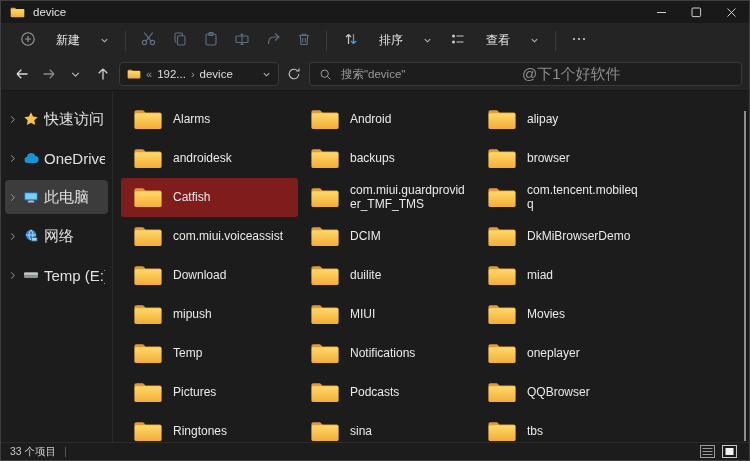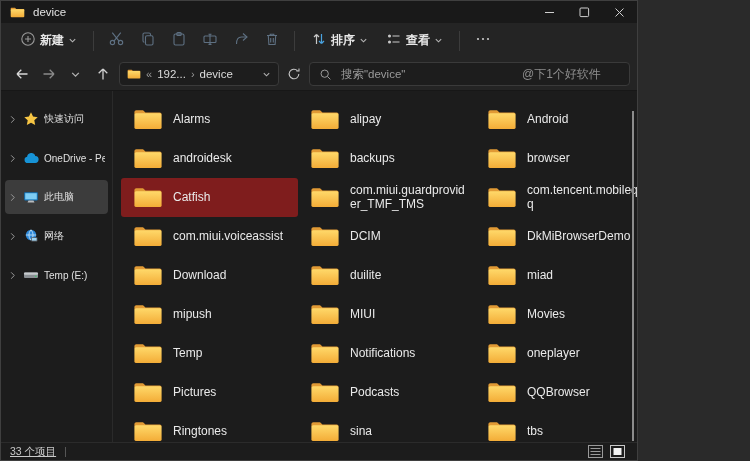--- a/index.html
+++ b/index.html
@@ -1,73 +1,73 @@
 <!DOCTYPE html>
 <html><head>
 <meta charset="utf-8">
 <style>
   * { margin:0; padding:0; box-sizing:border-box; }
   html,body { background:#2a2a2a; }
   body { font-family:"Liberation Sans", sans-serif; }
-  .window { position:relative; width:638px; height:461px; background:#1c1c1c;
+  .window { position:relative; width:750px; height:461px; background:#1c1c1c;
             border:1px solid #3f3f3f; overflow:hidden; color:#e4e4e4; }
 
   
   .titlebar { height:22px; background:#191919; display:flex; align-items:center; padding-left:9px; }
   .titlebar .t-icon { width:15px; height:13px; display:flex; }
   .titlebar .t-text { margin-left:8px; font-size:11.5px; color:#e2e2e2; }
   .win-controls { margin-left:auto; display:flex; height:100%; }
   .win-btn { width:35px; height:100%; display:flex; align-items:center; justify-content:center; }
 
   
   .toolbar { height:35px; background:#242424; display:flex; align-items:center; padding:0 10px; }
-  .tb-btn { display:flex; align-items:center; gap:4px; padding:5px 9px; border-radius:4px;
-            font-size:12px; color:#e8e8e8;font-weight:bold; }
+  .tb-btn { display:flex; align-items:center; gap:20px; padding:5px 9px; border-radius:4px;
+            font-size:12px; color:#e8e8e8; }
   .tb-icon-btn { width:31px; height:28px; display:flex; align-items:center; justify-content:center; border-radius:4px; }
   .tb-sep { width:1px; height:20px; background:#3c3c3c; margin:0 7px; }
 
   
   .navbar { height:33px; background:#242424; display:flex; align-items:center; padding:0 7px; border-bottom:1px solid #171717; }
   .nav-btn { width:27px; height:26px; display:flex; align-items:center; justify-content:center; border-radius:4px; }
   .addressbar { width:160px; height:24px; margin-left:3px; background:#1d1d1d; border:1px solid #3a3a3a;
                 border-radius:4px; display:flex; align-items:center; padding:0 7px; gap:5px; font-size:11.5px; }
   .crumb { color:#dcdcdc; white-space:nowrap; }
   .crumb-sep { color:#9a9a9a; font-size:11px; }
   .addr-chevron { margin-left:auto; display:flex; }
   .refresh-btn { width:26px; height:26px; display:flex; align-items:center; justify-content:center; margin:0 2px; }
   .searchbox { flex:1; height:24px; background:#1d1d1d; border:1px solid #3a3a3a; border-radius:4px;
                display:flex; align-items:center; padding:0 9px; gap:9px; }
   .searchbox input { flex:0 0 108px; background:transparent; border:none; outline:none;
                      color:#ddd; font-size:11.5px; font-family:"Liberation Sans", sans-serif; }
   .searchbox input::placeholder { color:#9b9b9b; }
-  .watermark { font-size:12px; color:#8d8d8d; margin-left:18px; }
+  .watermark { font-size:15px; color:#8d8d8d; margin-left:18px; }
 
   
   .bodyarea { position:absolute; top:90px; bottom:18px; left:0; right:0; display:flex; background:#1c1c1c; }
   .sidebar { width:112px; border-right:1px solid #2a2a2a; padding-top:11px; flex:none; }
   .side-item { height:34px; margin:0 4px 5px 4px; padding:0 3px; display:flex; align-items:center;
-               gap:5px; border-radius:4px; font-size:10px; color:#e0e0e0; overflow:hidden; white-space:nowrap; }
+               gap:5px; border-radius:4px; font-size:15px; color:#e0e0e0; overflow:hidden; white-space:nowrap; }
   .side-item.selected { background:#3c3c3c; }
   .side-chevron { flex:none; width:10px; display:flex; }
   .s-icon { flex:none; width:16px; height:16px; display:flex; }
   .side-label { overflow:hidden; }
 
   .content { flex:1; padding:9px 0 0 8px; position:relative; overflow:hidden; }
   .grid { display:grid; grid-template-columns:repeat(3,177px); grid-auto-rows:39px; }
   .tile { display:flex; align-items:center; gap:10px; padding:0 8px 0 12px; border-radius:3px; }
   .tile.selected { background:#7f1d1d; }
   .tile .f-icon { flex:none; width:30px; height:25px; display:flex; }
   .tile .f-name { font-size:12px; color:#eaeaea; line-height:1.15; word-break:break-all; }
 
   .scrollbar-thumb { position:absolute; right:3px; top:20px; width:2px; height:330px; background:#8c8c8c; }
 
   
   .statusbar { position:absolute; left:0; right:0; bottom:0; height:18px; background:#1c1c1c;
                border-top:1px solid #2b2b2b; display:flex; align-items:center; padding:0 9px; }
-  .status-count { font-size:10.5px; color:#c9c9c9;text-decoration:underline; }
+  .status-count { font-size:10.5px; color:#c9c9c9; }
   .status-sep { width:1px; height:10px; background:#565656; margin-left:9px; }
   .view-toggles { margin-left:auto; display:flex; gap:5px; padding-right:2px; }
   .vt-btn { width:17px; height:14px; display:flex; align-items:center; justify-content:center; }
 </style>
 </head>
 <body>
 
 <svg width="0" height="0" style="position:absolute">
   <defs>
     <linearGradient id="fgrad" x1="0" y1="0" x2="0" y2="1">
@@ -362,30 +362,30 @@
     </span>
     <span class="f-name">Alarms</span>
   </div>
           <div class="tile">
     <span class="f-icon">
       <svg viewBox="0 0 32 26" width="30" height="25">
                 <path d="M1.5 5c0-1.1.9-2 2-2h7.2l2.6 2.6h15.2c1.1 0 2 .9 2 2V8H1.5z" fill="#e19a35"></path>
                 <rect x="1.5" y="6.2" width="29" height="17" rx="2" fill="url(#fgrad)"></rect>
               </svg>
     </span>
+    <span class="f-name">Android</span>
+  </div>
+          <div class="tile">
+    <span class="f-icon">
+      <svg viewBox="0 0 32 26" width="30" height="25">
+                <path d="M1.5 5c0-1.1.9-2 2-2h7.2l2.6 2.6h15.2c1.1 0 2 .9 2 2V8H1.5z" fill="#e19a35"></path>
+                <rect x="1.5" y="6.2" width="29" height="17" rx="2" fill="url(#fgrad)"></rect>
+              </svg>
+    </span>
     <span class="f-name">alipay</span>
-  </div>
-          <div class="tile">
-    <span class="f-icon">
-      <svg viewBox="0 0 32 26" width="30" height="25">
-                <path d="M1.5 5c0-1.1.9-2 2-2h7.2l2.6 2.6h15.2c1.1 0 2 .9 2 2V8H1.5z" fill="#e19a35"></path>
-                <rect x="1.5" y="6.2" width="29" height="17" rx="2" fill="url(#fgrad)"></rect>
-              </svg>
-    </span>
-    <span class="f-name">Android</span>
   </div>
           <div class="tile">
     <span class="f-icon">
       <svg viewBox="0 0 32 26" width="30" height="25">
                 <path d="M1.5 5c0-1.1.9-2 2-2h7.2l2.6 2.6h15.2c1.1 0 2 .9 2 2V8H1.5z" fill="#e19a35"></path>
                 <rect x="1.5" y="6.2" width="29" height="17" rx="2" fill="url(#fgrad)"></rect>
               </svg>
     </span>
     <span class="f-name">androidesk</span>
   </div>

